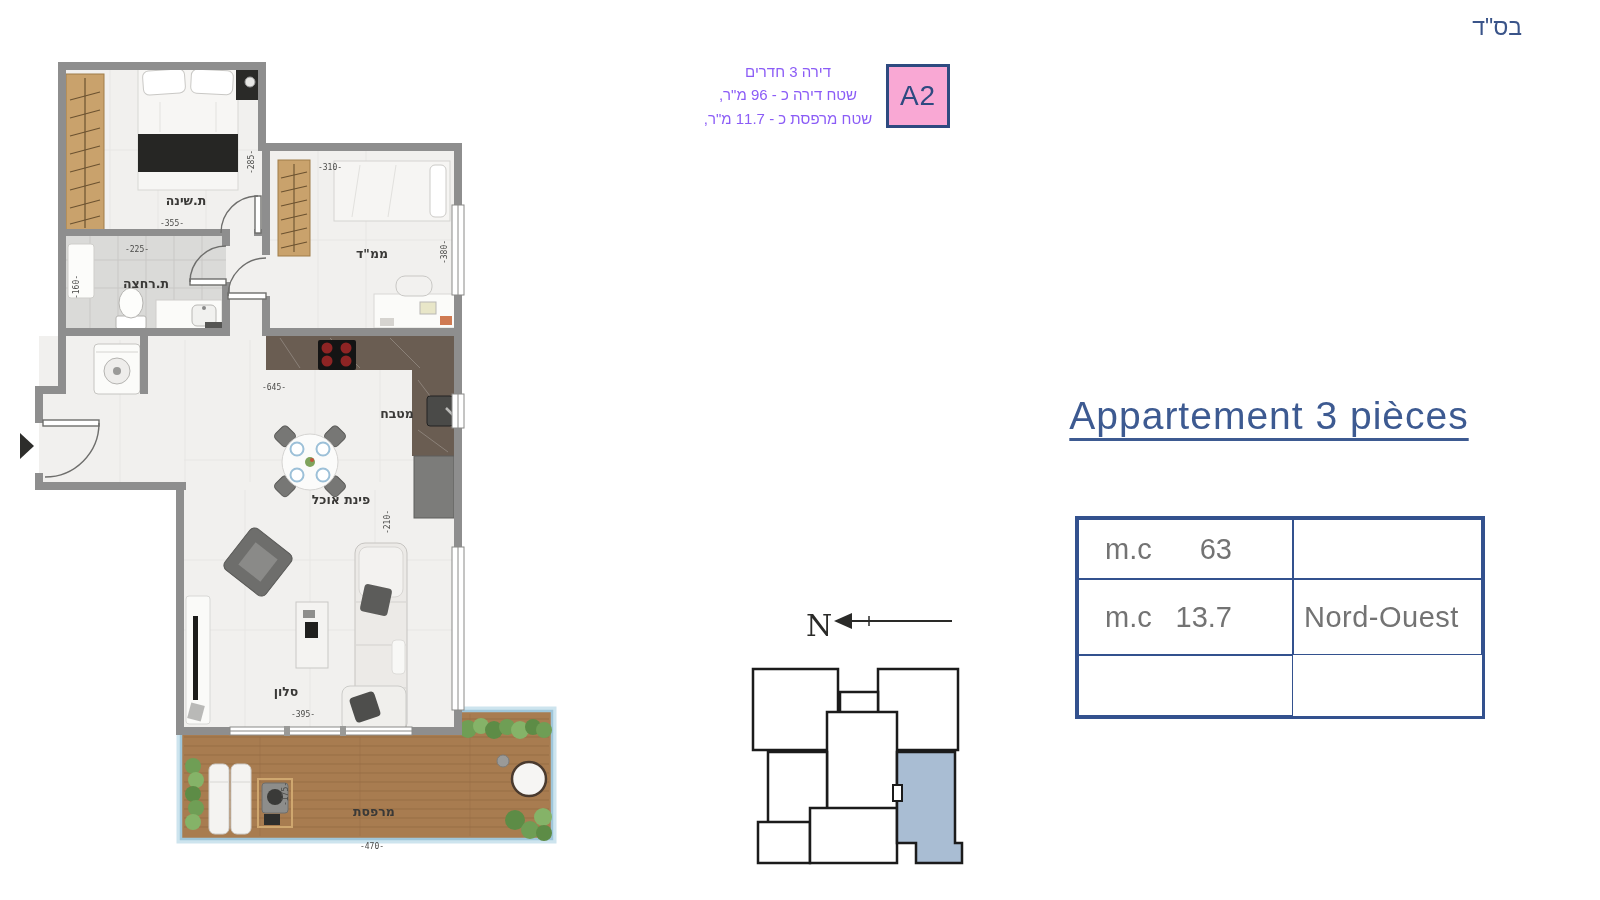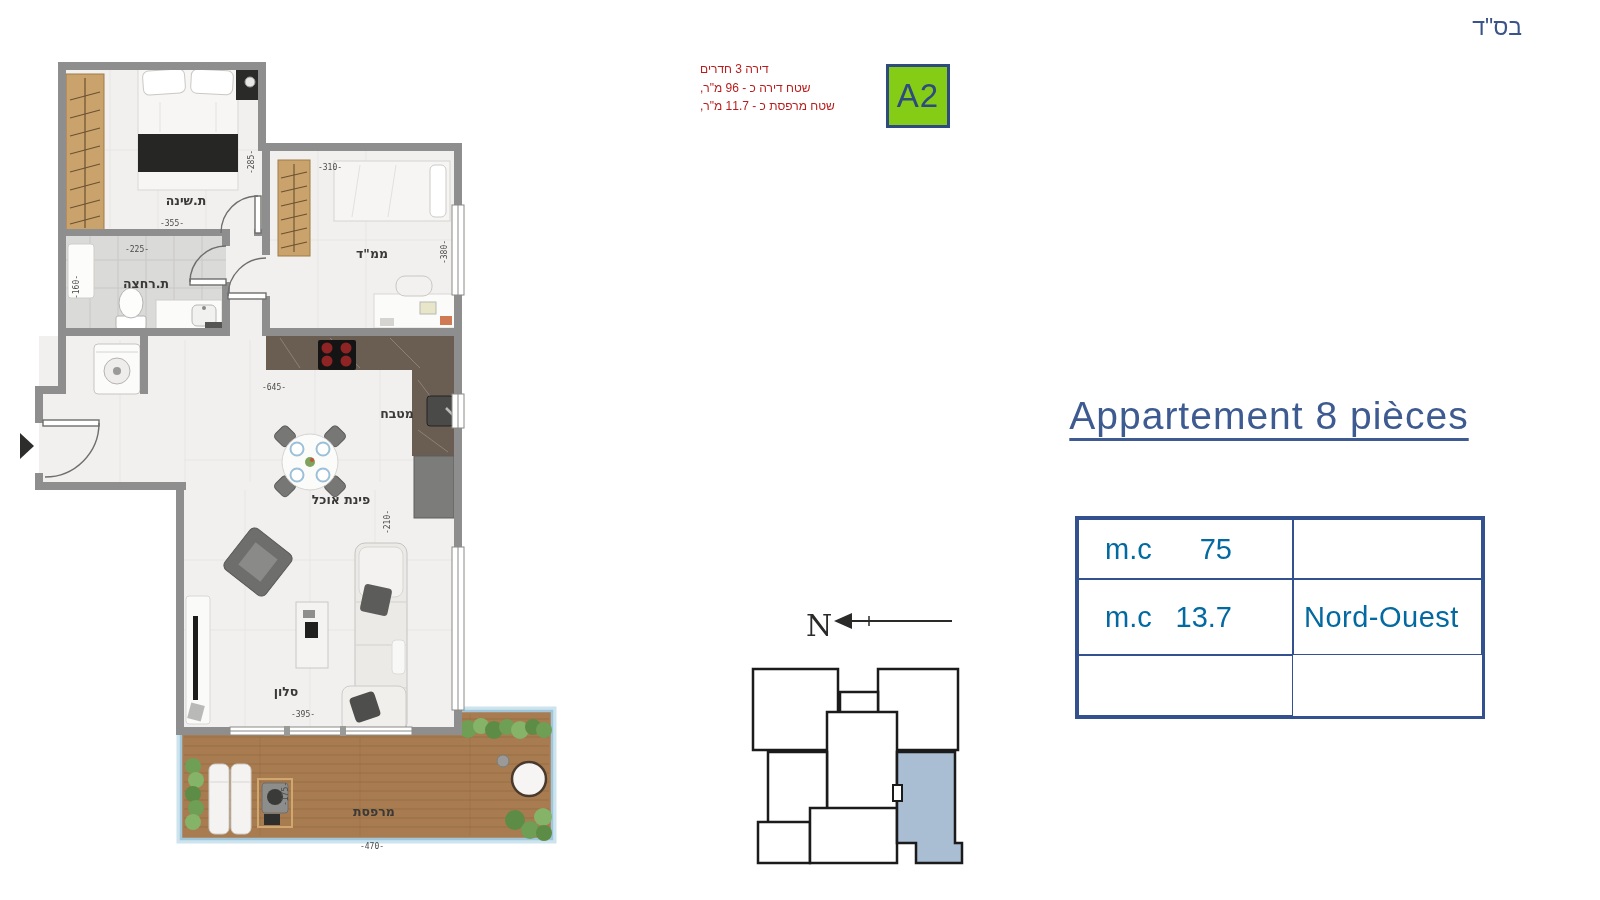--- a/index.html
+++ b/index.html
@@ -1,29 +1,29 @@
 <!DOCTYPE html>
 <html><head>
 <meta charset="utf-8">
 <style>
   html,body{margin:0;padding:0;background:#fff;}
   .canvas{position:relative;width:1600px;height:900px;background:#ffffff;overflow:hidden;
           font-family:"Liberation Sans",sans-serif;}
   .bsd{position:absolute;right:78px;top:14px;font-size:23px;color:#3a5489;direction:rtl;}
-  .unit-info{position:absolute;left:700px;top:60px;width:176px;text-align:left;direction:rtl;
-             font-size:12px;line-height:1.55;color:#b91c1c;}
+  .unit-info{position:absolute;left:700px;top:60px;width:176px;text-align:center;direction:rtl;
+             font-size:15px;line-height:1.55;color:#8b5cf6;}
   .unit-badge{position:absolute;left:886px;top:64px;width:58px;height:58px;border:3px solid #2e4a80;
-              display:flex;align-items:center;justify-content:center;font-size:33px;color:#2e4a80;
-              letter-spacing:1px;background:#84cc16;}
+              display:flex;align-items:center;justify-content:center;font-size:28px;color:#2e4a80;
+              letter-spacing:1px;background:#f9a8d4;}
   .apt-title{position:absolute;left:1048px;top:394px;width:442px;text-align:center;font-size:39px;
              color:#3d5a91;letter-spacing:1px;text-decoration:underline;text-decoration-thickness:3px;
              text-underline-offset:9px;}
   .spec-table{position:absolute;left:1075px;top:516px;width:404px;border:3px solid #33518e;
               display:grid;grid-template-columns:215px 1fr;grid-template-rows:60px 76px 61px;
-              color:#0369a1;background:#fff;}
+              color:#737373;background:#fff;}
   .spec-table .cell{border:1.5px solid #33518e;display:flex;align-items:center;}
   .cell.lbl{font-size:29px;padding:0 26px;justify-content:space-between;}
   .cell.lbl .val{padding-right:34px;}
   .cell.note{flex-direction:column;justify-content:center;font-size:23px;line-height:1.45;}
   .cell.wide{font-size:29px;padding:16px 10px;letter-spacing:.5px;}
   svg text{user-select:none;}
 </style>
 </head>
 <body>
 
@@ -341,26 +341,26 @@
       <rect x="840" y="692" width="38" height="23"></rect>
       <rect x="827" y="712" width="70" height="103"></rect>
       <rect x="768" y="752" width="59" height="78"></rect>
       <rect x="758" y="822" width="52" height="41"></rect>
       <rect x="810" y="808" width="87" height="55"></rect>
     </g>
     <path d="M897,752 L955,752 L955,843 L962,843 L962,863 L916,863 L916,843 L897,843 Z" fill="#a9bdd3" stroke="#1b1b1b" stroke-width="2.5"></path>
     <rect x="893" y="785" width="9" height="16" fill="#ffffff" stroke="#1b1b1b" stroke-width="2"></rect>
   </svg>
 
-  <div class="apt-title">Appartement 8 pièces</div>
+  <div class="apt-title">Appartement 3 pièces</div>
 
   <div class="spec-table">
     <div class="cell lbl">
       <span>m.c</span>
-      <span class="val">75</span>
+      <span class="val">63</span>
     </div>
     <div class="cell"></div>
     <div class="cell lbl">
       <span>m.c</span>
       <span class="val">13.7</span>
     </div>
     <div class="cell wide">
       <span>Nord-Ouest</span>
     </div>
     <div class="cell"></div>

